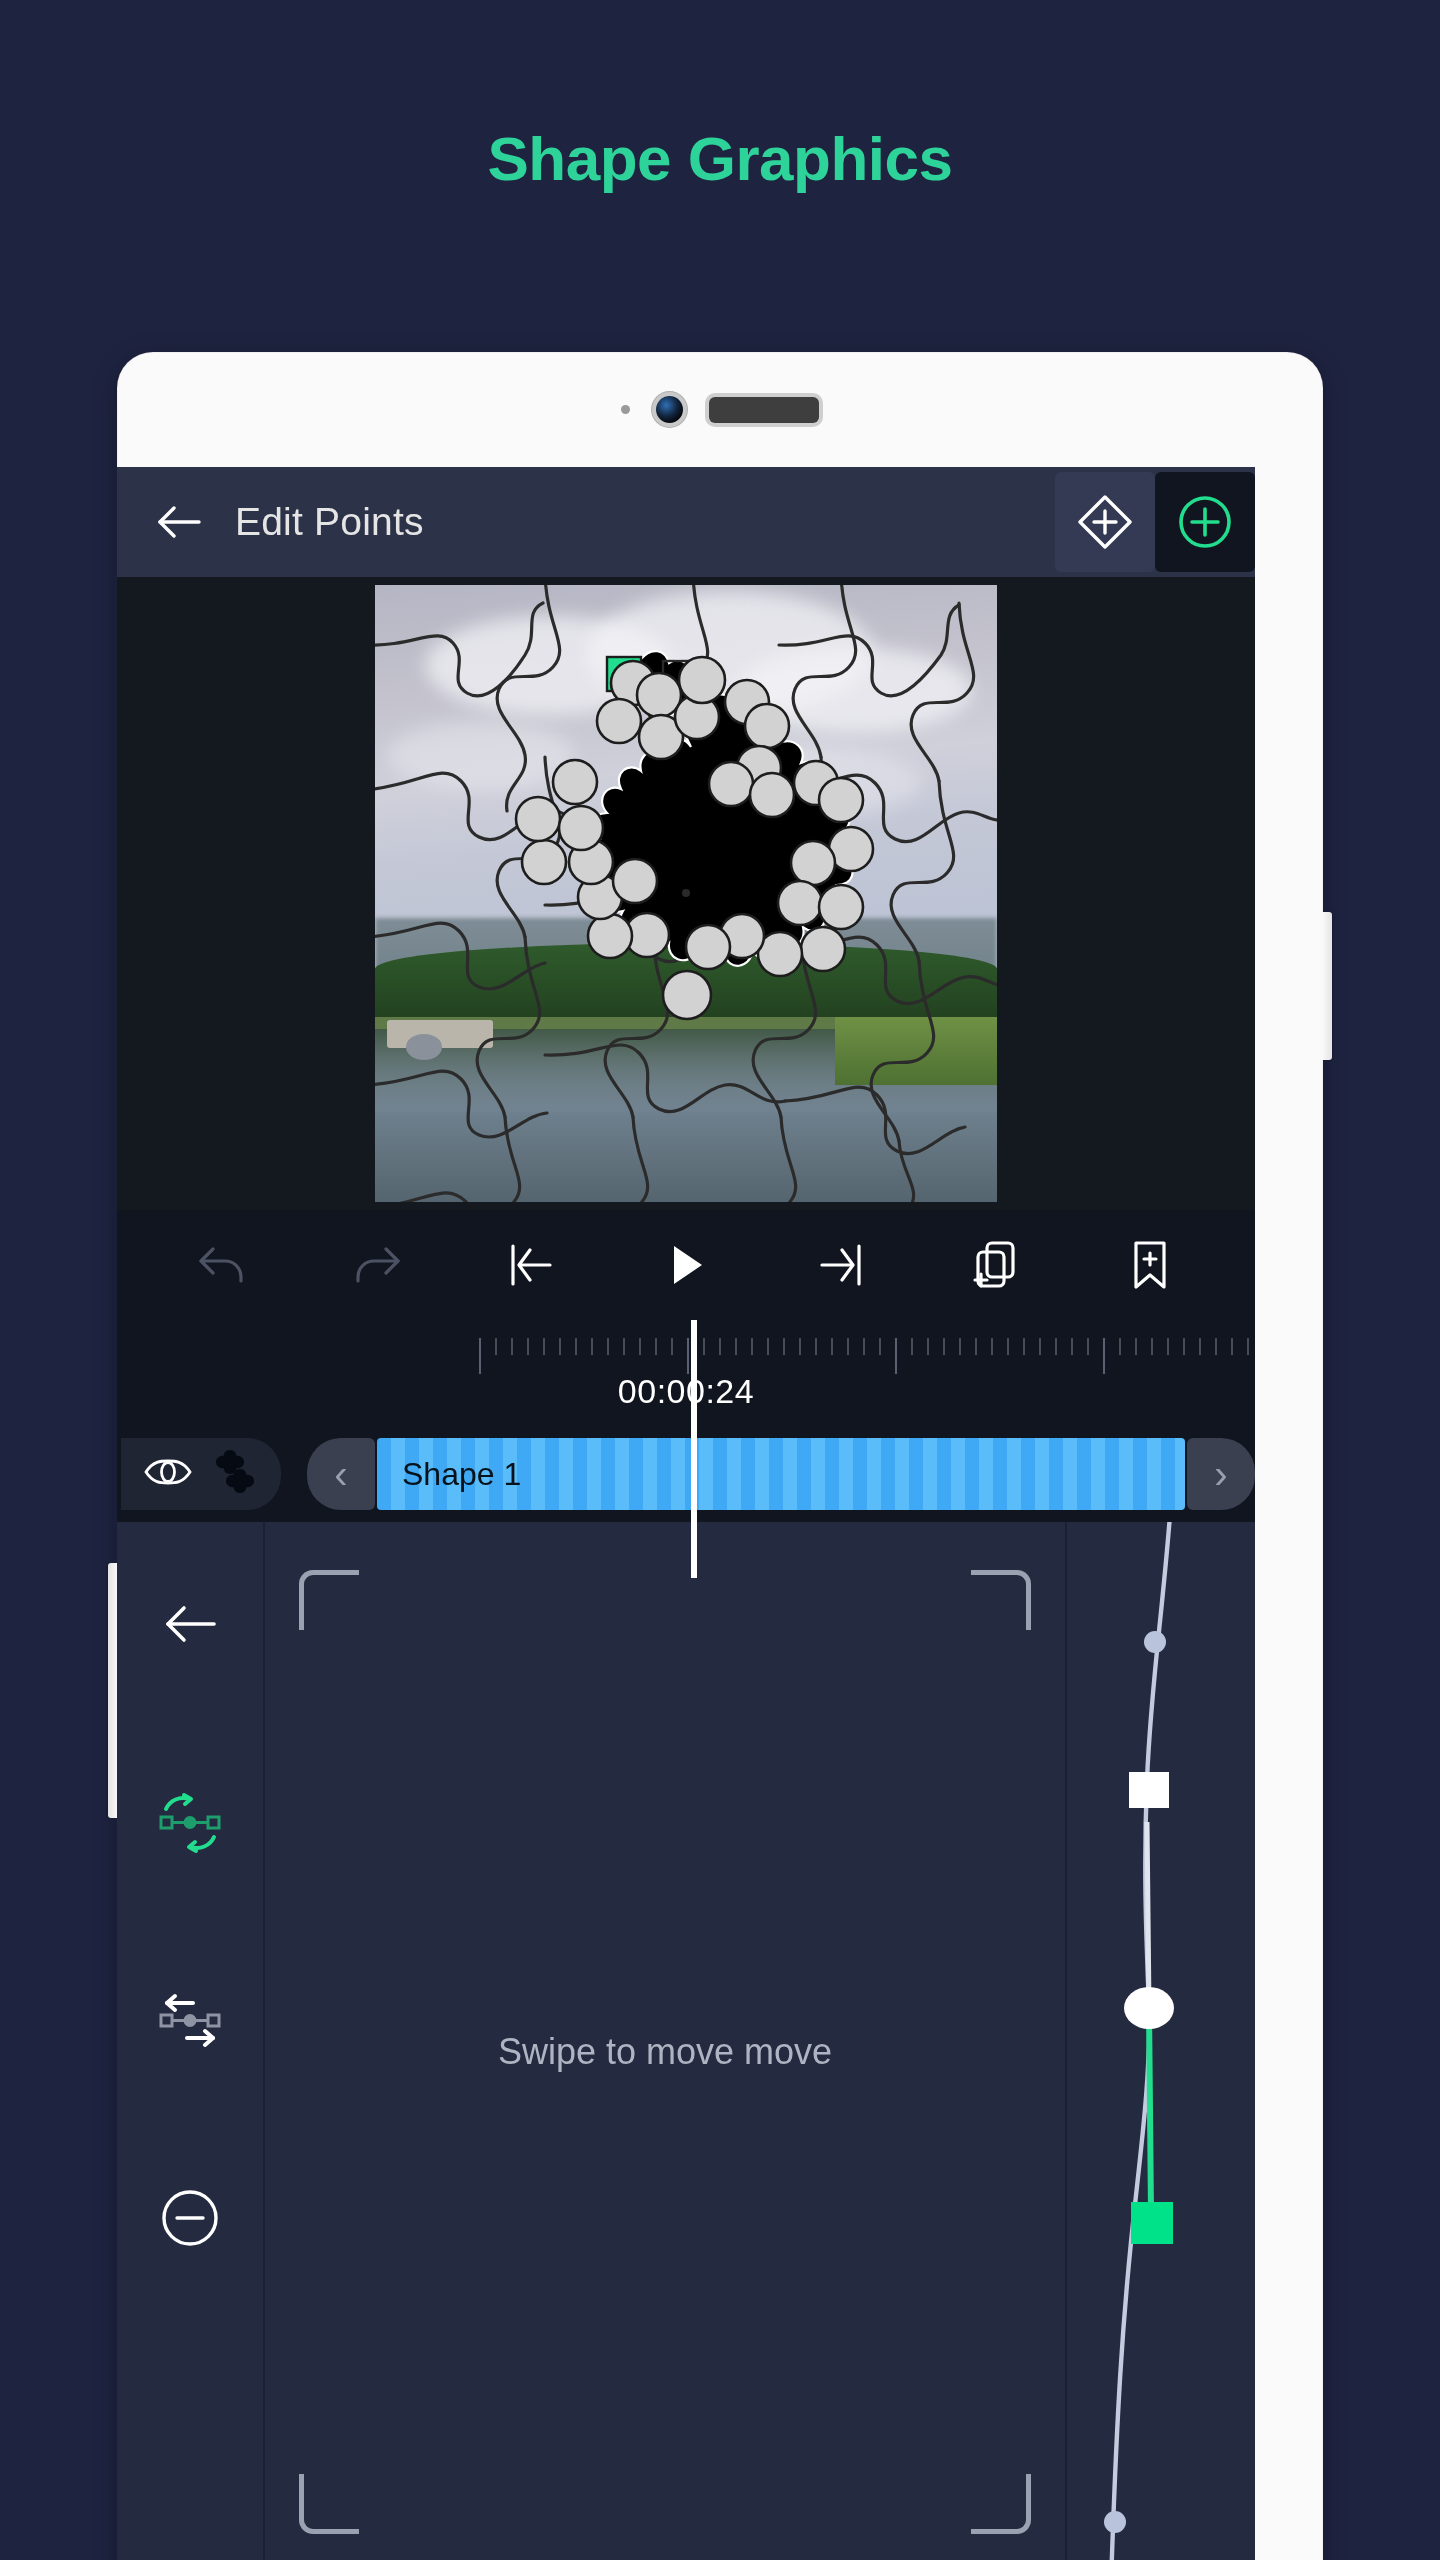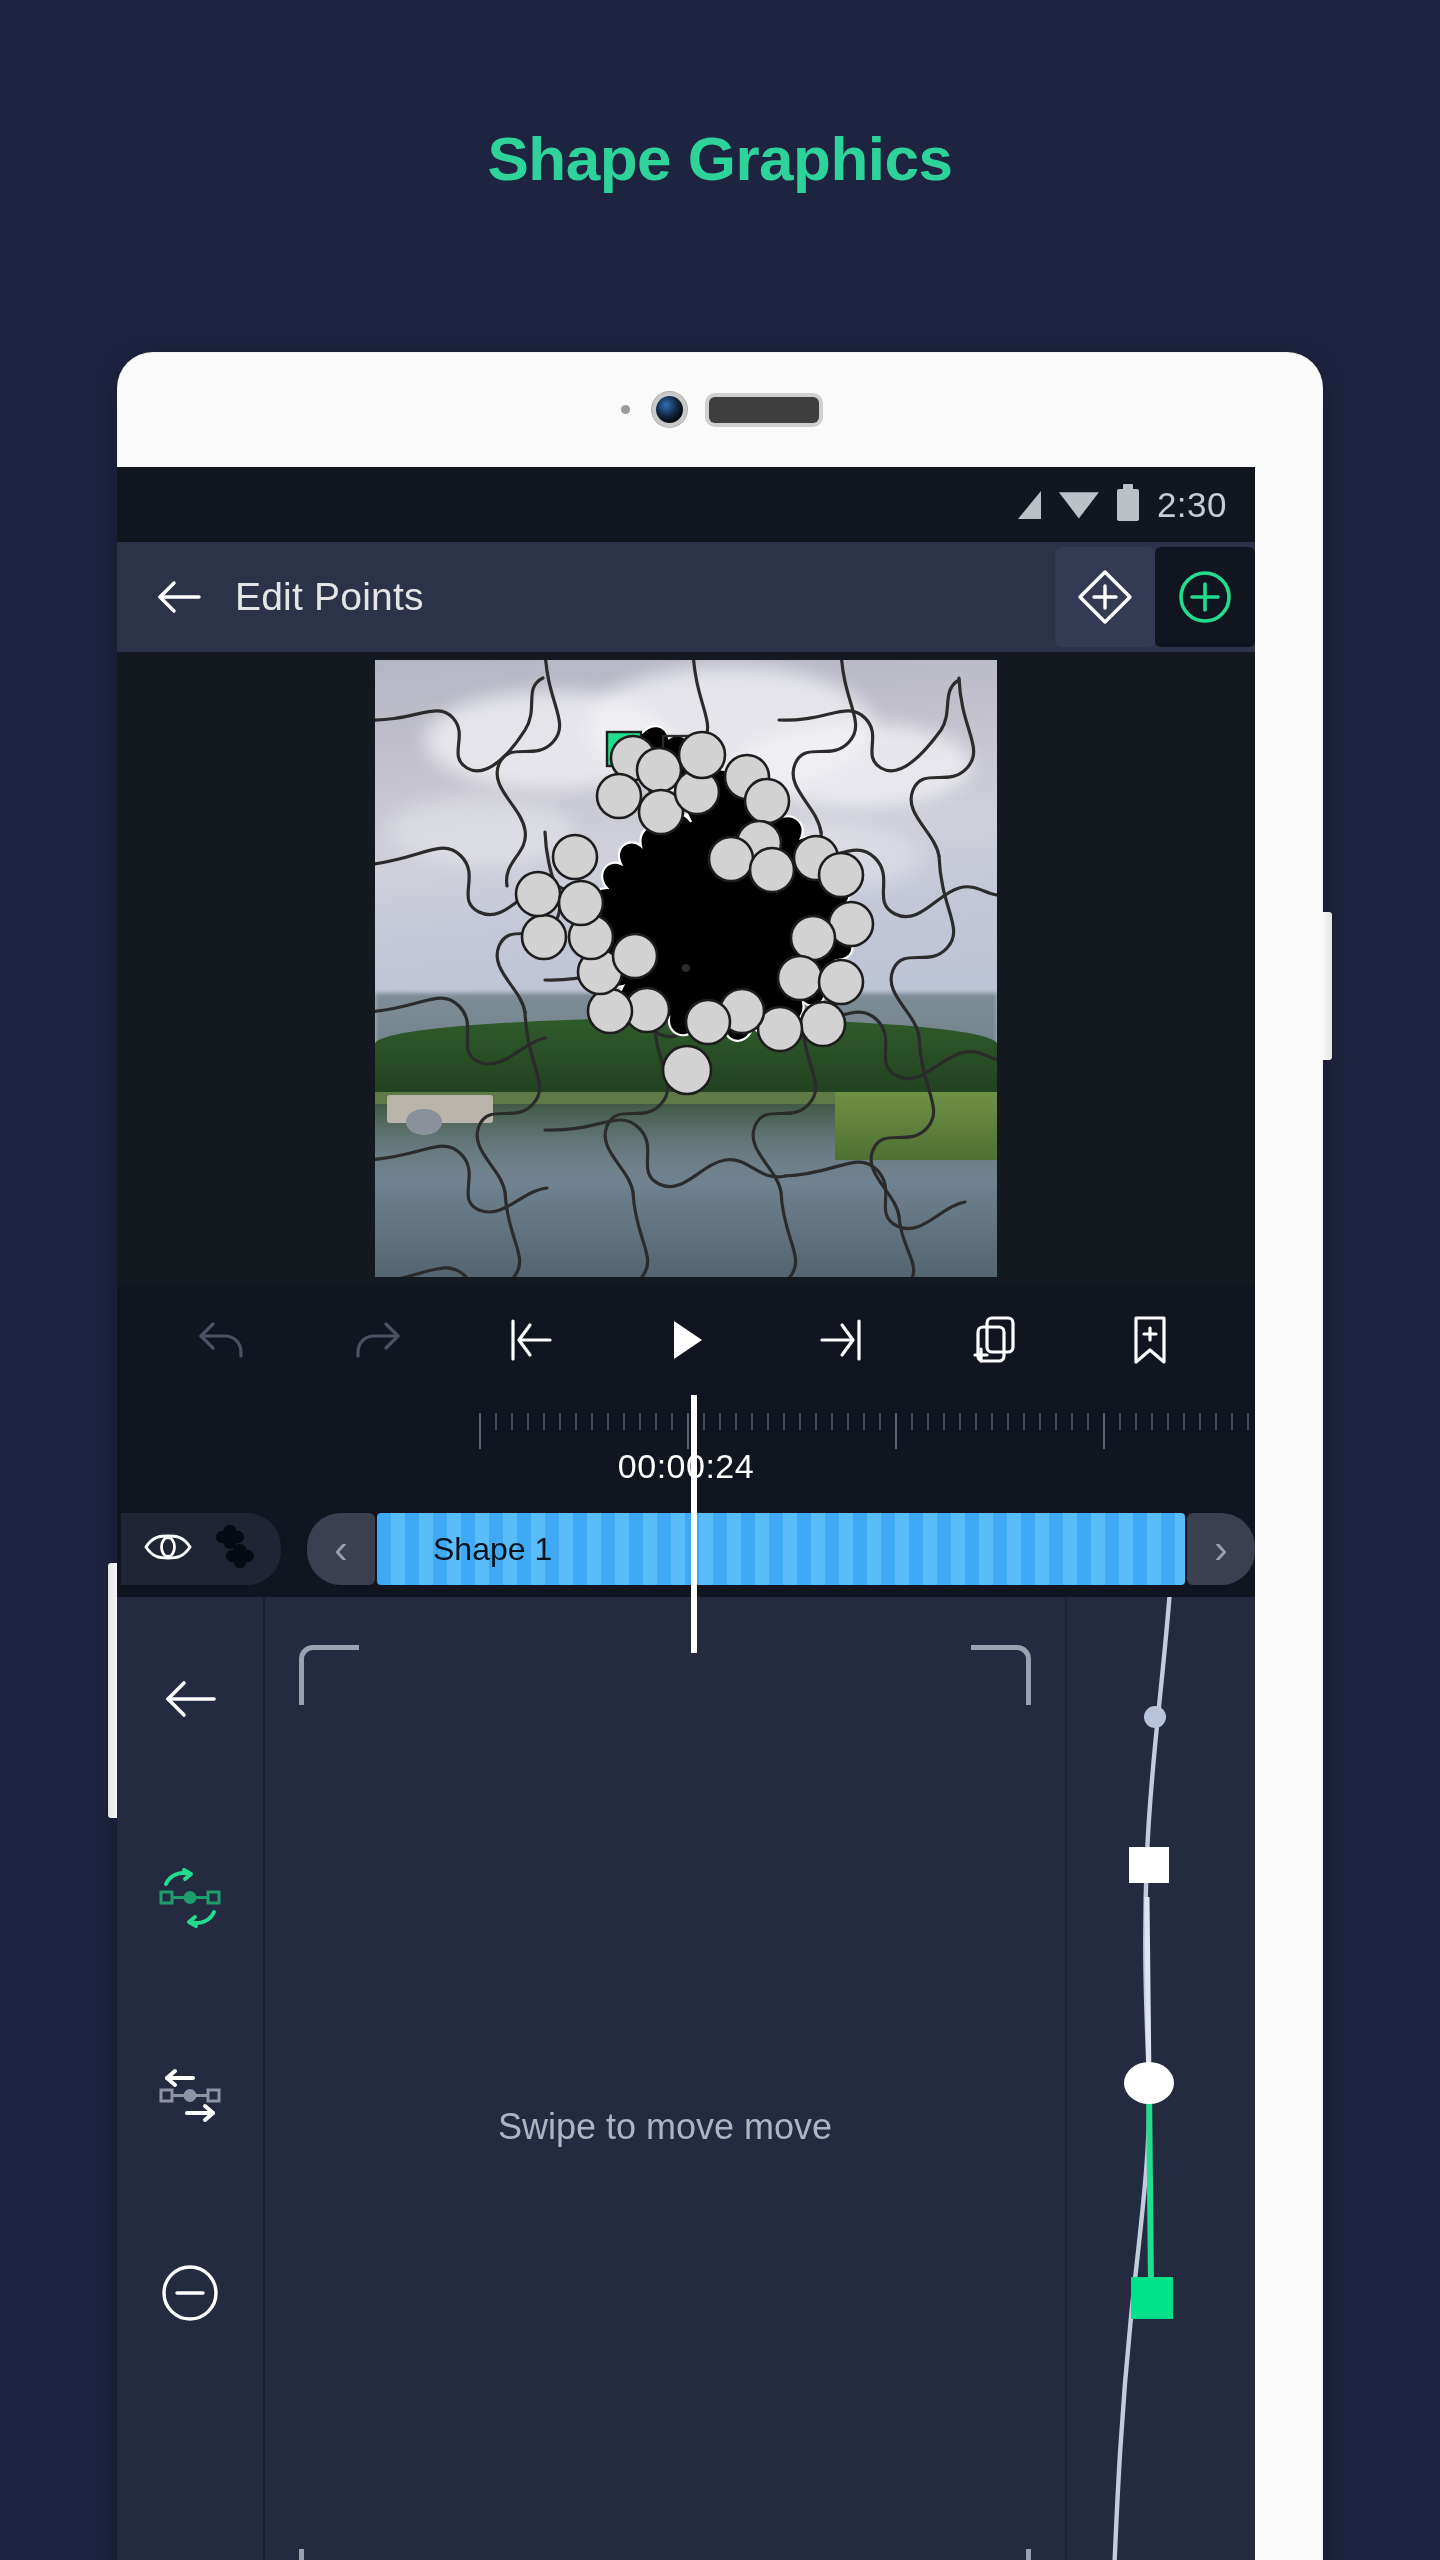--- a/index.html
+++ b/index.html
@@ -217,21 +217,21 @@
     display:flex; align-items:center; justify-content:center;
     color:#99a0ad; font-size:40px;
   }
   .chev.left{ border-radius:34px 6px 6px 34px; margin-left:26px; }
   .chev.right{ border-radius:6px 34px 34px 6px; }
   .clip{
     flex:1; height:72px; margin:0 2px;
     background:repeating-linear-gradient(90deg,#3fa9f5 0 14px,#5bbcfa 14px 28px);
     border-radius:4px;
     display:flex; align-items:center;
-    color:#06121c; font-size:32px; padding-left:56px;
+    color:#06121c; font-size:32px; padding-left:25px;
   }
 
   
   .bottom{
     height:1062px; background:#242a3f; display:flex;
     border-top:2px solid #11151f;
   }
   .rail{
     width:148px; background:#242a3f;
     display:flex; flex-direction:column; align-items:center;
@@ -263,26 +263,20 @@
   <div class="btn-power"></div>
 
   <div class="bezel-top">
     <div class="sensor-dot"></div>
     <div class="camera"></div>
     <div class="speaker"></div>
   </div>
 
   <div class="screen">
 
-    <div class="statusbar">
-      <div class="sb-signal"></div>
-      <div class="sb-wifi"></div>
-      <div class="sb-battery"></div>
-      <div class="sb-clock">2:30</div>
-    </div>
 
     <div class="appbar">
       <span class="appbar-back">
         <svg width="56" height="56" viewBox="0 0 56 56" fill="none" stroke="#ffffff" stroke-width="3.4" stroke-linecap="round" stroke-linejoin="round">
           <path d="M48 28H9"></path>
             <path d="M23 14L9 28l14 14"></path>
         </svg>
       </span>
       <span class="appbar-title">Edit Points</span>
 

